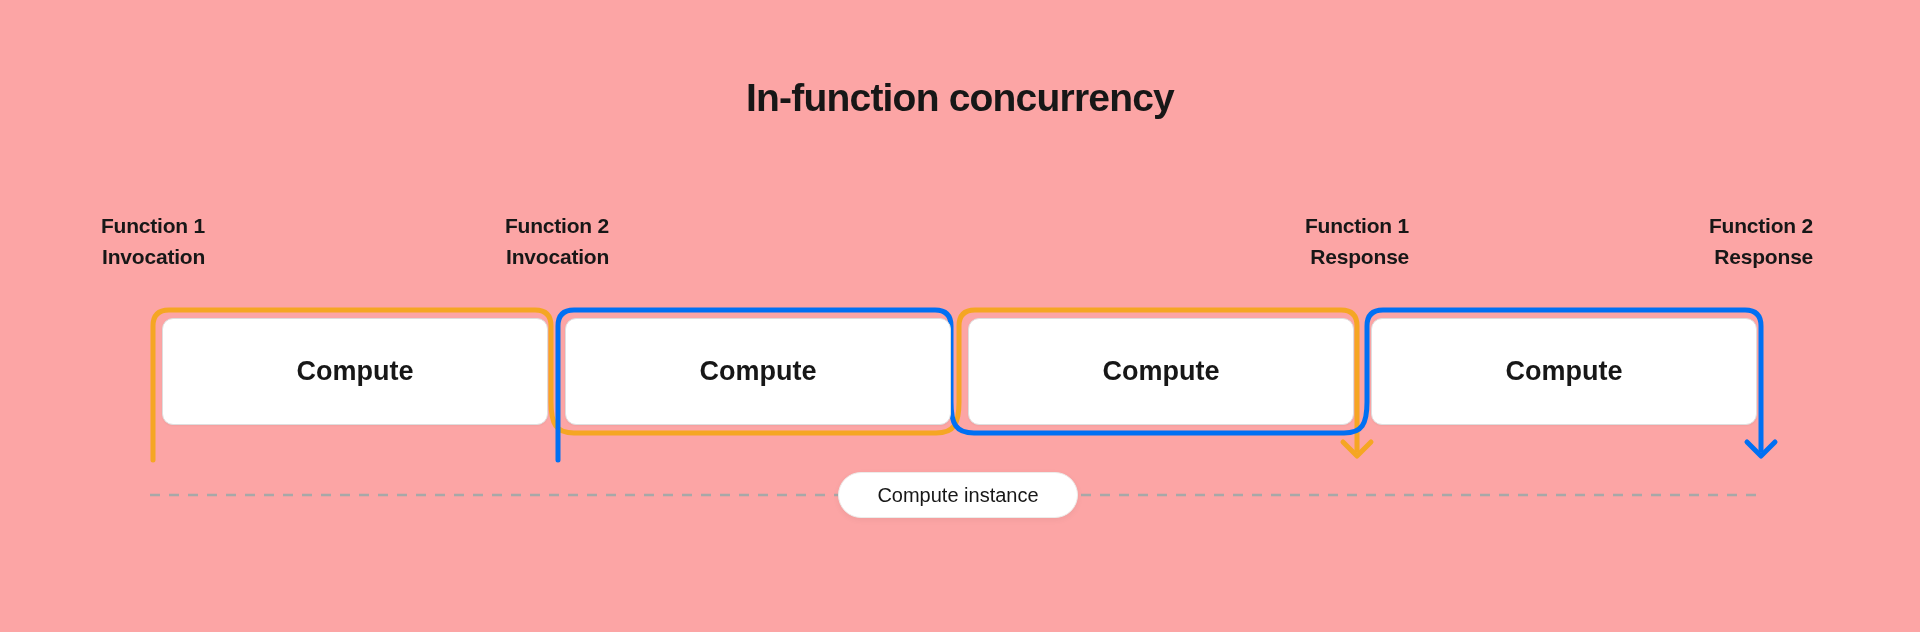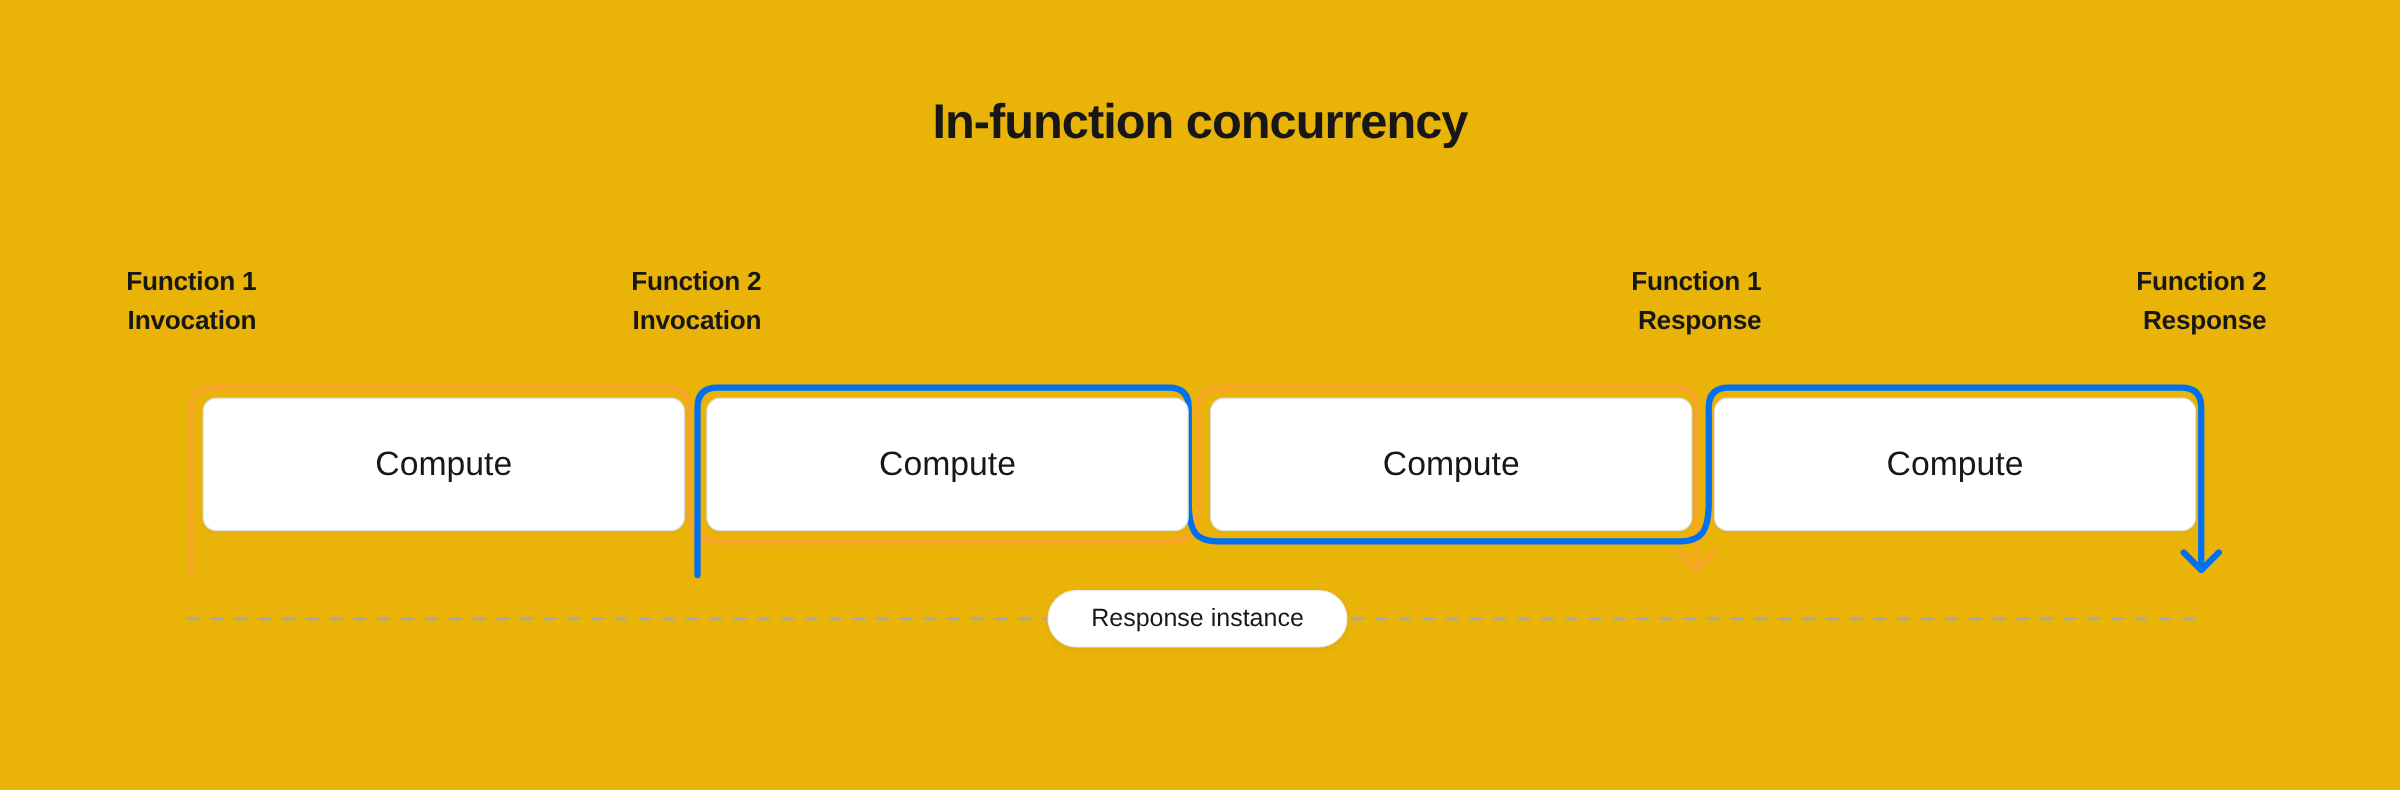--- a/index.html
+++ b/index.html
@@ -1,19 +1,19 @@
 <!DOCTYPE html>
 <html><head>
 <meta charset="utf-8">
 <style>
   html,body{margin:0;padding:0;background:#e9e9e7;}
   .stage{
     position:relative;
     width:1920px;height:632px;
-    background:#eab308;
+    background:#fca5a5;
     font-family:"Liberation Sans",sans-serif;
     overflow:hidden;
     color:#171717;
   }
   .title{
     position:absolute;
     left:0;right:0;top:76px;
     text-align:center;
     font-size:39px;
     font-weight:700;
@@ -43,21 +43,21 @@
     width:386px;height:107px;
     background:#ffffff;
     border:1.5px solid #DEDEDE;
     border-radius:11px;
     box-sizing:border-box;
     display:flex;align-items:center;justify-content:center;
     box-shadow:0 1px 2px rgba(0,0,0,0.04);
   }
   .compute-box .box-label{
     font-size:27px;
-    font-weight:400;
+    font-weight:700;
     color:#171717;
   }
   .box-1{left:162px;}
   .box-2{left:565px;}
   .box-3{left:968px;}
   .box-4{left:1371px;}
   .instance-pill{
     position:absolute;
     left:838px;top:472px;
     width:240px;height:46px;
@@ -128,16 +128,16 @@
     <span class="box-label">Compute</span>
   </div>
   <div class="compute-box box-3">
     <span class="box-label">Compute</span>
   </div>
   <div class="compute-box box-4">
     <span class="box-label">Compute</span>
   </div>
 
   <div class="instance-pill">
-    <span class="pill-label">Response instance</span>
+    <span class="pill-label">Compute instance</span>
   </div>
 
 </div>
 
 </body></html>

